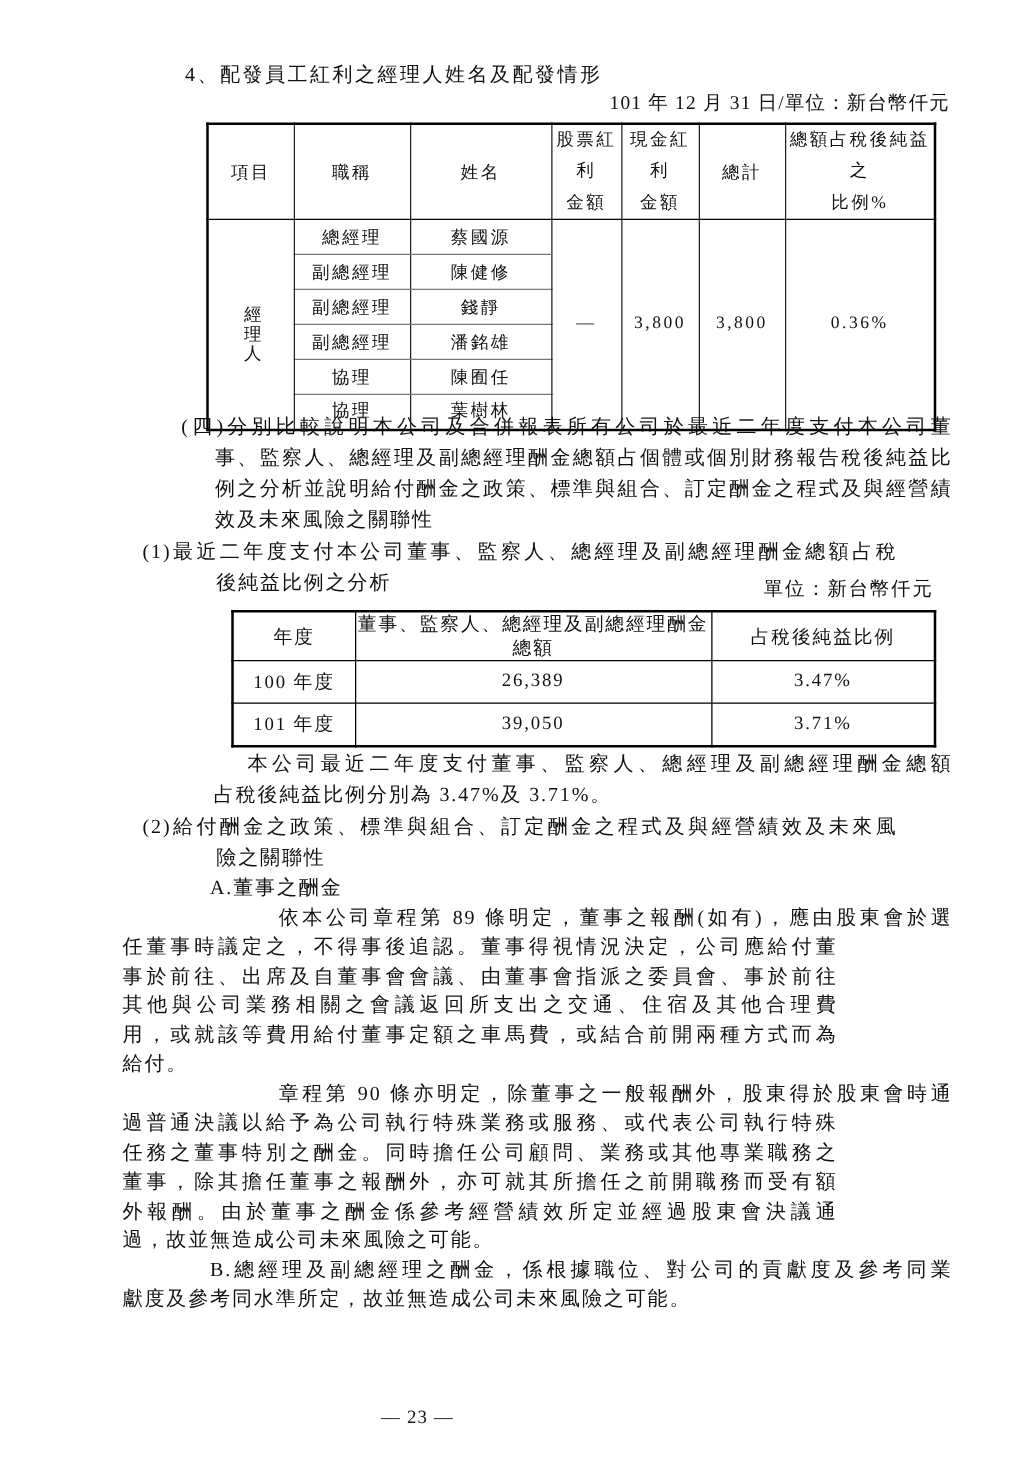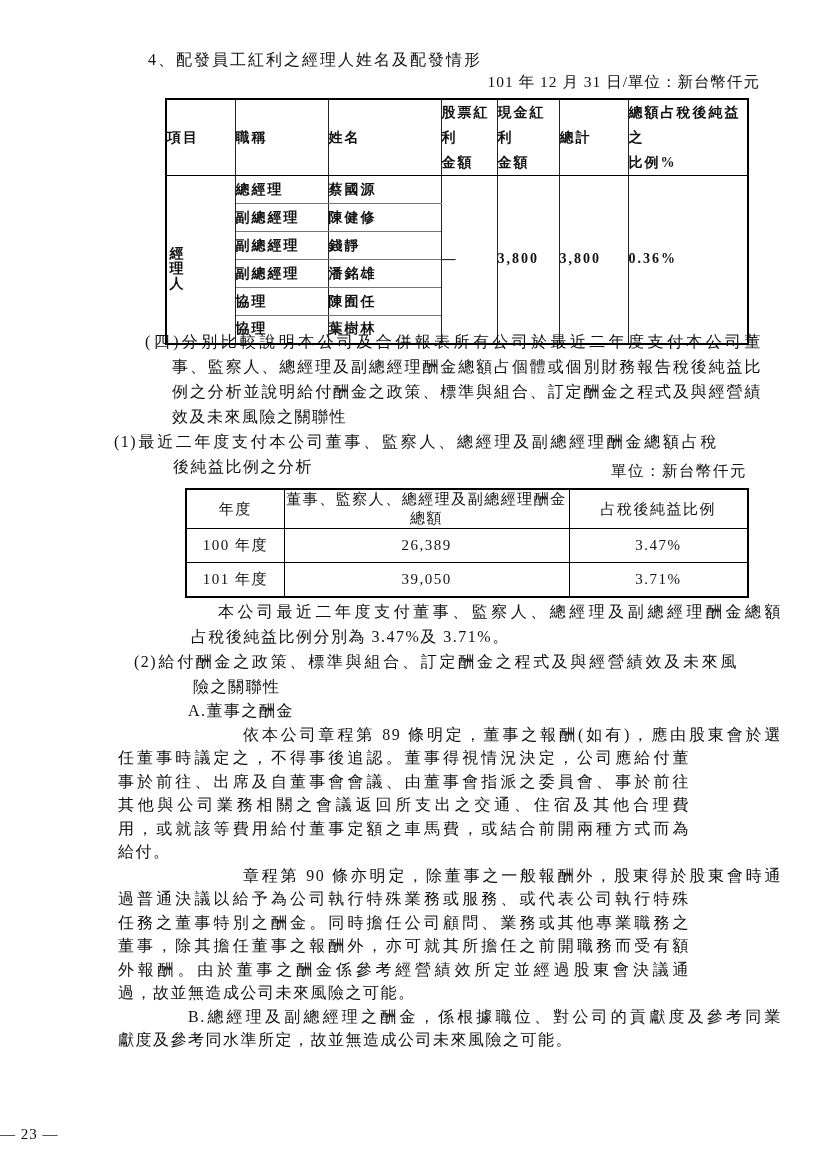--- a/index.html
+++ b/index.html
@@ -47,35 +47,35 @@
   #date-unit {
     position: absolute; top: 72px; right: 66px;
     font-size: 15.5px; letter-spacing: 1px;
   }
   #unit-note {
     position: absolute; top: 461px; right: 79px;
     font-size: 15.5px; letter-spacing: 1.5px;
   }
   #footer {
     position: absolute; top: 1126px; left: 0; width: 668px;
-    text-align: left; font-size: 15px; letter-spacing: 1px;
+    text-align: center; font-size: 15px; letter-spacing: 1px;
   }
 
   
   #t1 {
     position: absolute; left: 165px; top: 98px;
     width: 582px; table-layout: fixed;
     border-collapse: collapse;
     border: 2px solid #000;
     font-size: 14px;
   }
   #t1 th, #t1 td {
     border: 1px solid #222;
-    text-align: left; vertical-align: middle;
-    font-weight: bold; letter-spacing: 2px;
+    text-align: center; vertical-align: middle;
+    font-weight: normal; letter-spacing: 2px;
     padding: 0; overflow: hidden;
   }
   #t1 thead tr { height: 56px; }
   #t1 tbody tr { height: 28px; }
   #t1 thead th { border-bottom: 1.5px solid #000; }
   #t1 .hdr2 div { line-height: 25px; }
   #t1 .vert span {
     writing-mode: vertical-rl; text-orientation: upright;
     letter-spacing: 15px; display: inline-block;
   }
@@ -93,21 +93,21 @@
     border: 1px solid #000;
     text-align: center; vertical-align: middle;
     font-weight: normal; letter-spacing: 1.5px;
     padding: 0; overflow: hidden;
   }
   #t2 thead tr { height: 37px; }
   #t2 tbody tr { height: 34px; }
 
   
   #sec4 { position: absolute; left: 0; top: 329px; width: 826px; }
-  #body2 { position: absolute; left: 0; top: 599px; width: 725px; padding-left: 20px; }
+  #body2 { position: absolute; left: 0; top: 599px; width: 725px; }
 </style>
 </head>
 <body>
 
 <div id="page">
 
   <div id="heading">4、配發員工紅利之經理人姓名及配發情形</div>
 
   <div id="date-unit">101 年 12 月 31 日/單位：新台幣仟元</div>
 

